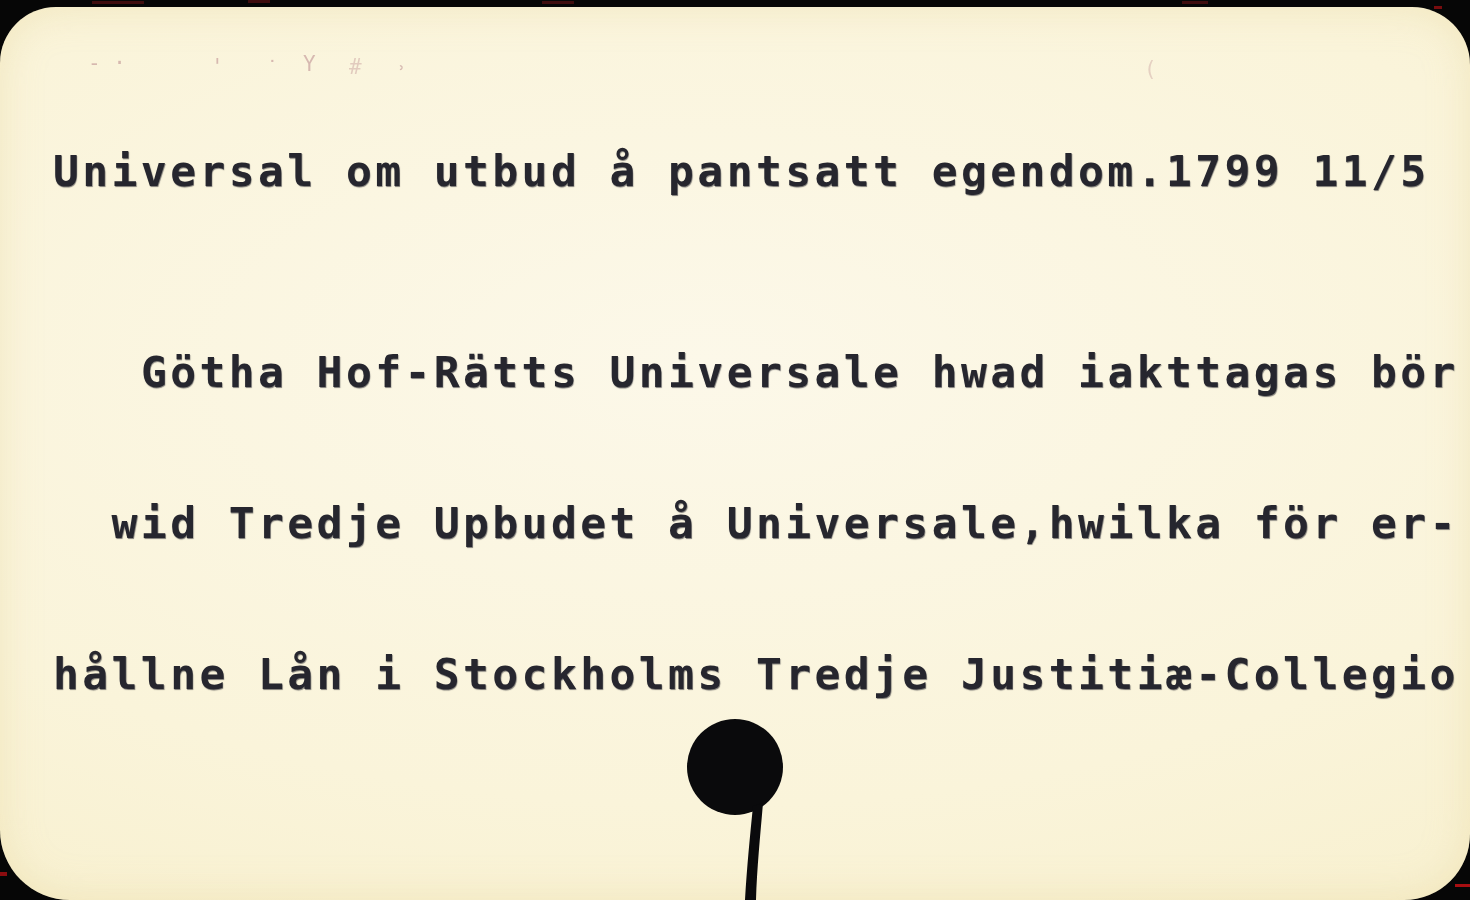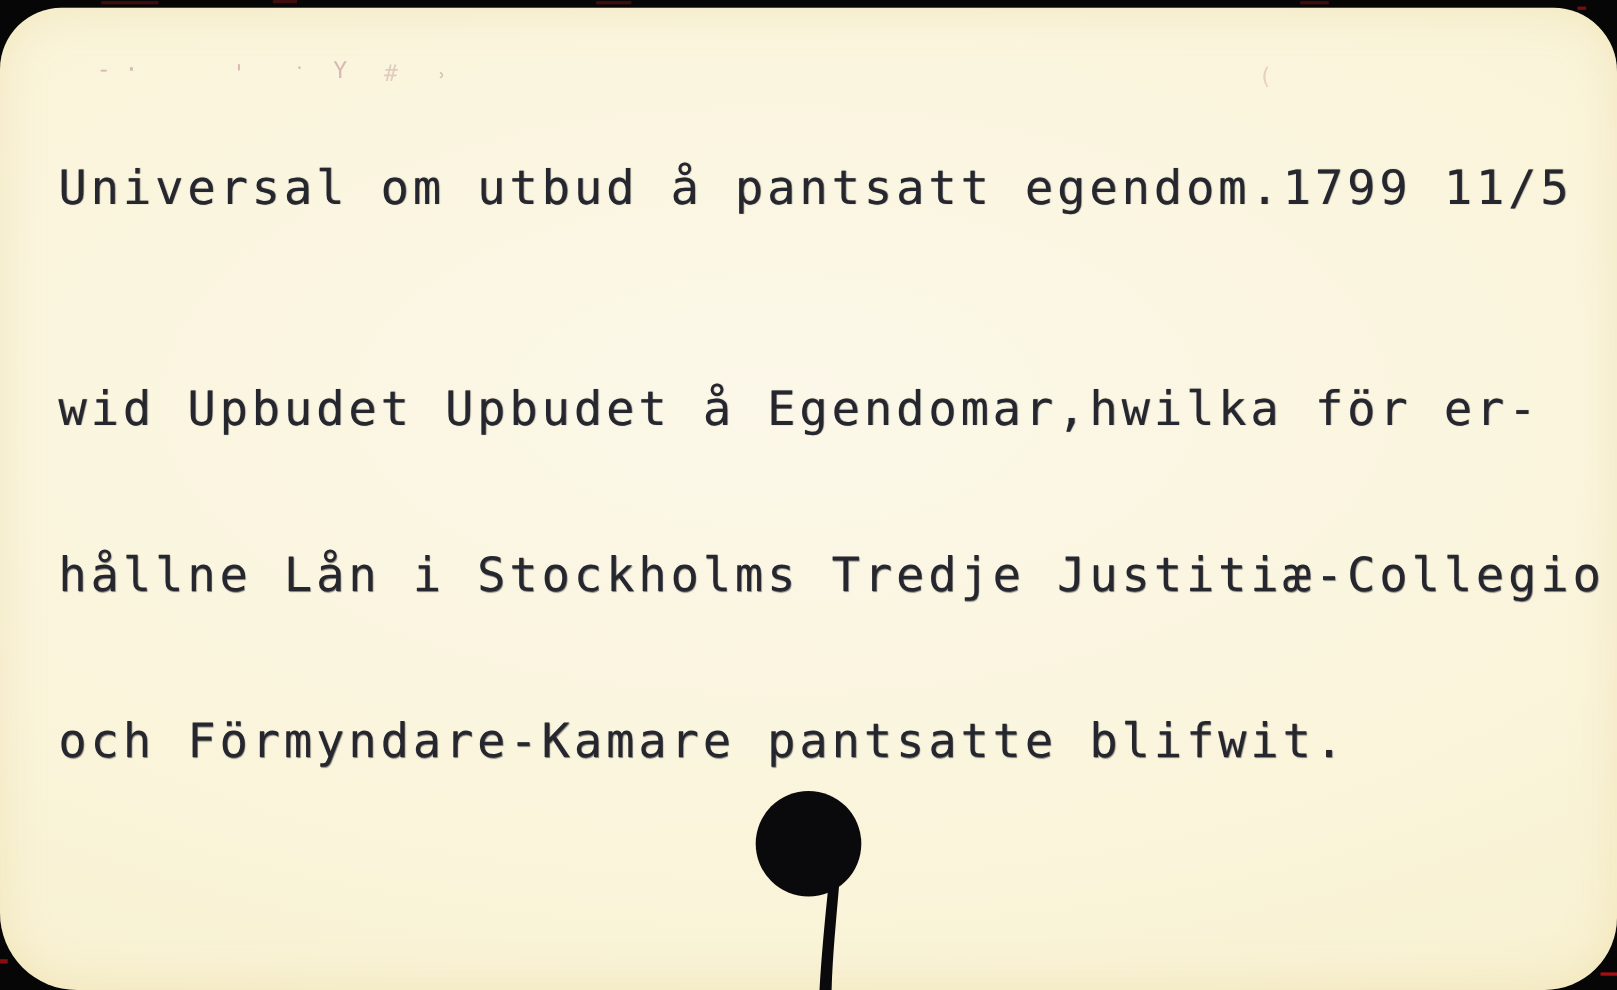--- a/index.html
+++ b/index.html
@@ -20,25 +20,26 @@
     background: radial-gradient(ellipse 120% 95% at 48% 40%,
                 #fcf8e9 0%, #faf4da 52%, #f7efcc 85%, #f2e8bf 100%);
     box-shadow: inset 0 0 40px rgba(225, 205, 140, 0.35);
   }
 
   
   .typed {
     position: absolute;
     color: #26262e;
     font-family: "DejaVu Sans Mono", "Liberation Mono", monospace;
-    font-weight: 400;
+    font-weight: 700;
     font-size: 43px;
     letter-spacing: 3.4px;
     white-space: pre;
     text-shadow: 0.6px 0.8px 0.9px rgba(25, 25, 35, 0.55);
+    text-align: right;
   }
   .title-line { left: 53px; top: 143px; line-height: 43px; }
   .body-block { left: 53px; top: 240px; }
   .body-line  { position: relative; height: 51px; line-height: 51px; }
 
   
   .ghost {
     position: absolute;
     color: rgba(140, 60, 85, 0.32);
     font-size: 21px;
@@ -69,23 +70,23 @@
       <span class="ghost" style="left:266px; top:50px;">˙</span>
       <span class="ghost" style="left:303px; top:45px;">Y</span>
       <span class="ghost" style="left:349px; top:48px; opacity:.7;">#</span>
       <span class="ghost" style="left:395px; top:50px;">˒</span>
       <span class="ghost" style="left:1144px; top:50px; opacity:.6;">(</span>
     </div>
 
     <div class="typed title-line">Universal om utbud å pantsatt egendom.1799 11/5</div>
 
     <div class="typed body-block">
-      <div class="body-line">wid Upbudet Upbudet å Egendomar,hwilka för er-</div>
+      <div class="body-line">Götha Hof-Rätts Universale hwad iakttagas bör</div>
+      <div class="body-line">wid Tredje Upbudet å Universale,hwilka för er-</div>
       <div class="body-line">hållne Lån i Stockholms Tredje Justitiæ-Collegio</div>
-      <div class="body-line">och Förmyndare-Kamare pantsatte blifwit.</div>
     </div>
 
   </div>
 
   <div class="edge-mark" style="left:92px;  top:1px; width:52px;"></div>
   <div class="edge-mark" style="left:248px; top:0;   width:22px;"></div>
   <div class="edge-mark" style="left:542px; top:1px; width:32px;"></div>
   <div class="edge-mark" style="left:1182px; top:1px; width:26px;"></div>
 
   <div class="red-artifact" style="left:1455px; top:884px; width:15px; height:3px; opacity:.85;"></div>

